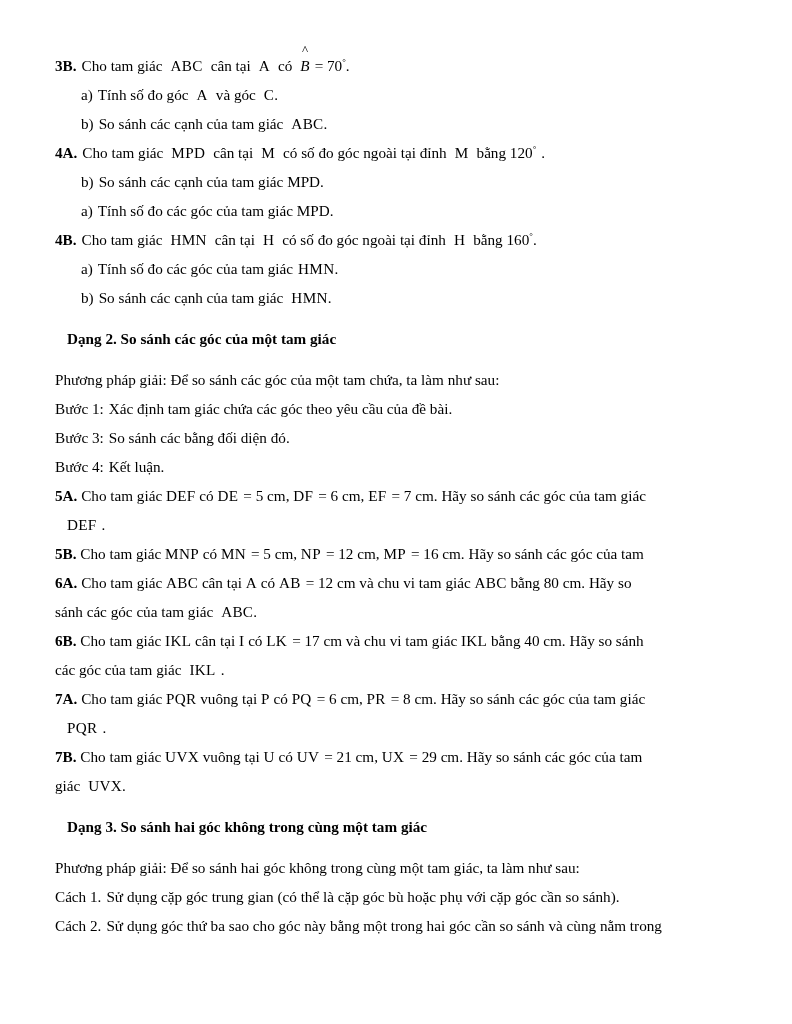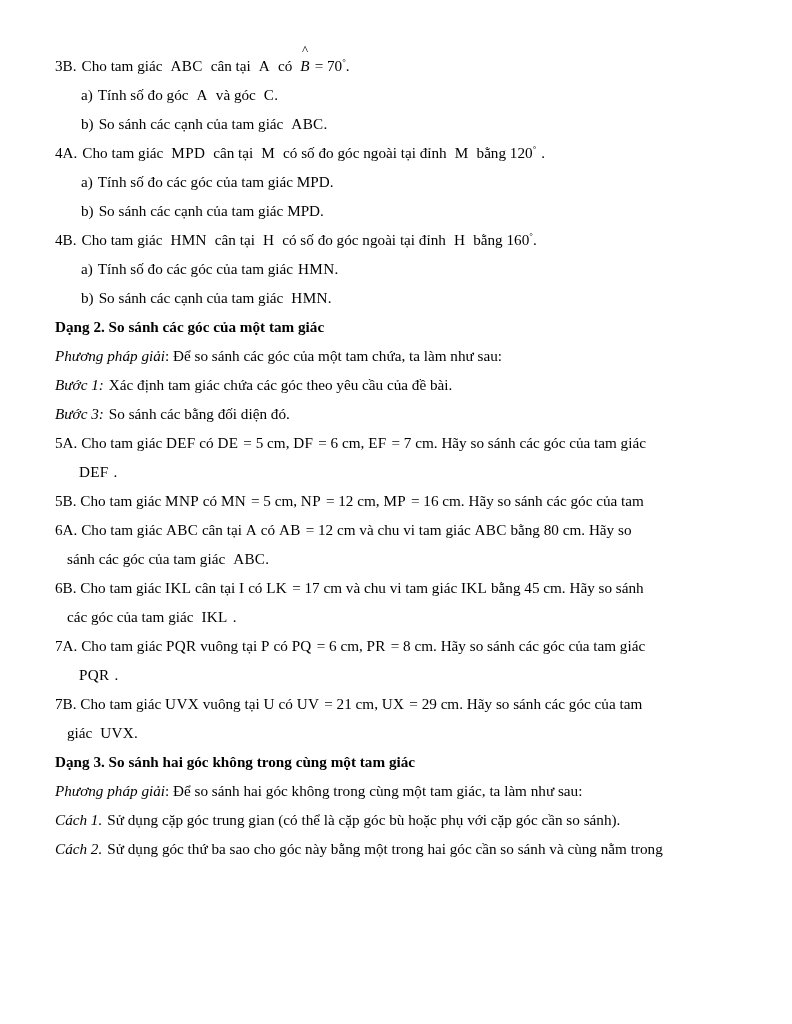--- a/index.html
+++ b/index.html
@@ -36,48 +36,46 @@
     text-align: left;
   }
 
   
   .ex {
     margin: 0 0 0 0;
     padding: 0;
   }
 
   .lbl {
-    font-weight: normal;
+    font-weight: bold;
   }
 
   
   .sub {
     padding-left: 26px;
   }
 
   
   .cont {
     display: block;
-    margin-left: 12px;
   }
   .cont.ind {
     padding-left: 12px;
   }
 
   
   .heading {
     font-size: 15.2px;
     line-height: 29px;
     font-weight: bold;
-    margin: 0;
+    margin: 12px;
   }
 
   
   .ital {
-    font-style: italic;
   }
 
   
   .v {
     font-family: "Liberation Serif", "DejaVu Serif", serif;
     letter-spacing: 0.3px;
   }
 
   
   .sp { display: inline-block; width: 5px; }
@@ -116,59 +114,60 @@
     <p class="line nojust"><span class="lbl">3B.</span><span class="sp"></span><span>Cho tam giác</span><span class="sp2"></span><span class="v">ABC</span><span class="sp2"></span><span>cân tại</span><span class="sp2"></span><span class="v">A</span><span class="sp2"></span><span>có</span><span class="sp2"></span><span class="hat"><span class="acc">^</span><span>B</span></span><span class="sp"></span><span>= 70</span><span class="deg">°</span><span>.</span></p>
 
     <p class="line nojust sub"><span>a)</span><span class="sp"></span><span>Tính số đo góc</span><span class="sp2"></span><span class="v">A</span><span class="sp2"></span><span>và góc</span><span class="sp2"></span><span class="v">C</span><span>.</span></p>
 
     <p class="line nojust sub"><span>b)</span><span class="sp"></span><span>So sánh các cạnh của tam giác</span><span class="sp2"></span><span class="v">ABC</span><span>.</span></p>
   </div>
 
   <div class="ex">
     <p class="line nojust"><span class="lbl">4A.</span><span class="sp"></span><span>Cho tam giác</span><span class="sp2"></span><span class="v">MPD</span><span class="sp2"></span><span>cân tại</span><span class="sp2"></span><span class="v">M</span><span class="sp2"></span><span>có số đo góc ngoài tại đỉnh</span><span class="sp2"></span><span class="v">M</span><span class="sp2"></span><span>bằng 120</span><span class="deg">°</span><span class="sp"></span><span>.</span></p>
 
+    <p class="line nojust sub"><span>b)</span><span class="sp"></span><span>So sánh các cạnh của tam giác MPD.</span></p>
+
     <p class="line nojust sub"><span>a)</span><span class="sp"></span><span>Tính số đo các góc của tam giác MPD.</span></p>
-
-    <p class="line nojust sub"><span>b)</span><span class="sp"></span><span>So sánh các cạnh của tam giác MPD.</span></p>
   </div>
 
   <div class="ex">
     <p class="line nojust"><span class="lbl">4B.</span><span class="sp"></span><span>Cho tam giác</span><span class="sp2"></span><span class="v">HMN</span><span class="sp2"></span><span>cân tại</span><span class="sp2"></span><span class="v">H</span><span class="sp2"></span><span>có số đo góc ngoài tại đỉnh</span><span class="sp2"></span><span class="v">H</span><span class="sp2"></span><span>bằng 160</span><span class="deg">°</span><span>.</span></p>
 
     <p class="line nojust sub"><span>a)</span><span class="sp"></span><span>Tính số đo các góc của tam giác</span><span class="sp"></span><span class="v">HMN</span><span>.</span></p>
 
     <p class="line nojust sub"><span>b)</span><span class="sp"></span><span>So sánh các cạnh của tam giác</span><span class="sp2"></span><span class="v">HMN</span><span>.</span></p>
   </div>
 
   <p class="heading">Dạng 2. So sánh các góc của một tam giác</p>
 
   <p class="line nojust"><span class="ital">Phương pháp giải</span><span>: Để so sánh các góc của một tam chứa, ta làm như sau:</span></p>
 
   <p class="line nojust"><span class="ital">Bước 1:</span><span class="sp"></span><span>Xác định tam giác chứa các góc theo yêu cầu của đề bài.</span></p>
 
 
   <p class="line nojust"><span class="ital">Bước 3:</span><span class="sp"></span><span>So sánh các bằng đối diện đó.</span></p>
 
+  <p class="line nojust"><span class="ital">Bước 4:</span><span class="sp"></span><span>Kết luận.</span></p>
 
   <div class="ex">
     <p class="line"><span class="lbl">5A.</span> <span>Cho tam giác</span> <span class="v">DEF</span> <span>có</span> <span class="nobr"><span class="v">DE</span><span class="sp"></span><span>= 5 cm,</span></span> <span class="nobr"><span class="v">DF</span><span class="sp"></span><span>= 6 cm,</span></span> <span class="nobr"><span class="v">EF</span><span class="sp"></span><span>= 7 cm</span></span><span>. Hãy so sánh các góc của tam giác</span></p>
     <p class="line nojust cont ind"><span class="v">DEF</span><span class="sp"></span><span>.</span></p>
   </div>
 
   <div class="ex">
     <p class="line"><span class="lbl">5B.</span> <span>Cho tam giác</span> <span class="v">MNP</span> <span>có</span> <span class="nobr"><span class="v">MN</span><span class="sp"></span><span>= 5 cm,</span></span> <span class="nobr"><span class="v">NP</span><span class="sp"></span><span>= 12 cm,</span></span> <span class="nobr"><span class="v">MP</span><span class="sp"></span><span>= 16 cm</span></span><span>. Hãy so sánh các góc của tam</span></p>
   </div>
 
   <div class="ex">
     <p class="line"><span class="lbl">6A.</span> <span>Cho tam giác</span> <span class="v">ABC</span> <span>cân tại</span> <span class="v">A</span> <span>có</span> <span class="nobr"><span class="v">AB</span><span class="sp"></span><span>= 12 cm</span></span> <span>và chu vi tam giác</span> <span class="v">ABC</span> <span>bằng 80 cm</span><span>. Hãy so</span></p>
     <p class="line nojust cont"><span>sánh các góc của tam giác</span><span class="sp2"></span><span class="v">ABC</span><span>.</span></p>
   </div>
 
   <div class="ex">
-    <p class="line"><span class="lbl">6B.</span> <span>Cho tam giác</span> <span class="v">IKL</span> <span>cân tại</span> <span class="v">I</span> <span>có</span> <span class="nobr"><span class="v">LK</span><span class="sp"></span><span>= 17 cm</span></span> <span>và chu vi tam giác</span> <span class="v">IKL</span> <span>bằng 45 cm</span><span>. Hãy so sánh</span></p>
+    <p class="line"><span class="lbl">6B.</span> <span>Cho tam giác</span> <span class="v">IKL</span> <span>cân tại</span> <span class="v">I</span> <span>có</span> <span class="nobr"><span class="v">LK</span><span class="sp"></span><span>= 17 cm</span></span> <span>và chu vi tam giác</span> <span class="v">IKL</span> <span>bằng 40 cm</span><span>. Hãy so sánh</span></p>
     <p class="line nojust cont"><span>các góc của tam giác</span><span class="sp2"></span><span class="v">IKL</span><span class="sp"></span><span>.</span></p>
   </div>
 
   <div class="ex">
     <p class="line"><span class="lbl">7A.</span> <span>Cho tam giác</span> <span class="v">PQR</span> <span>vuông tại</span> <span class="v">P</span> <span>có</span> <span class="nobr"><span class="v">PQ</span><span class="sp"></span><span>= 6 cm,</span></span> <span class="nobr"><span class="v">PR</span><span class="sp"></span><span>= 8 cm</span></span><span>. Hãy so sánh các góc của tam giác</span></p>
     <p class="line nojust cont ind"><span class="v">PQR</span><span class="sp"></span><span>.</span></p>
   </div>
 
   <div class="ex">
     <p class="line"><span class="lbl">7B.</span> <span>Cho tam giác</span> <span class="v">UVX</span> <span>vuông tại</span> <span class="v">U</span> <span>có</span> <span class="nobr"><span class="v">UV</span><span class="sp"></span><span>= 21 cm,</span></span> <span class="nobr"><span class="v">UX</span><span class="sp"></span><span>= 29 cm</span></span><span>. Hãy so sánh các góc của tam</span></p>

